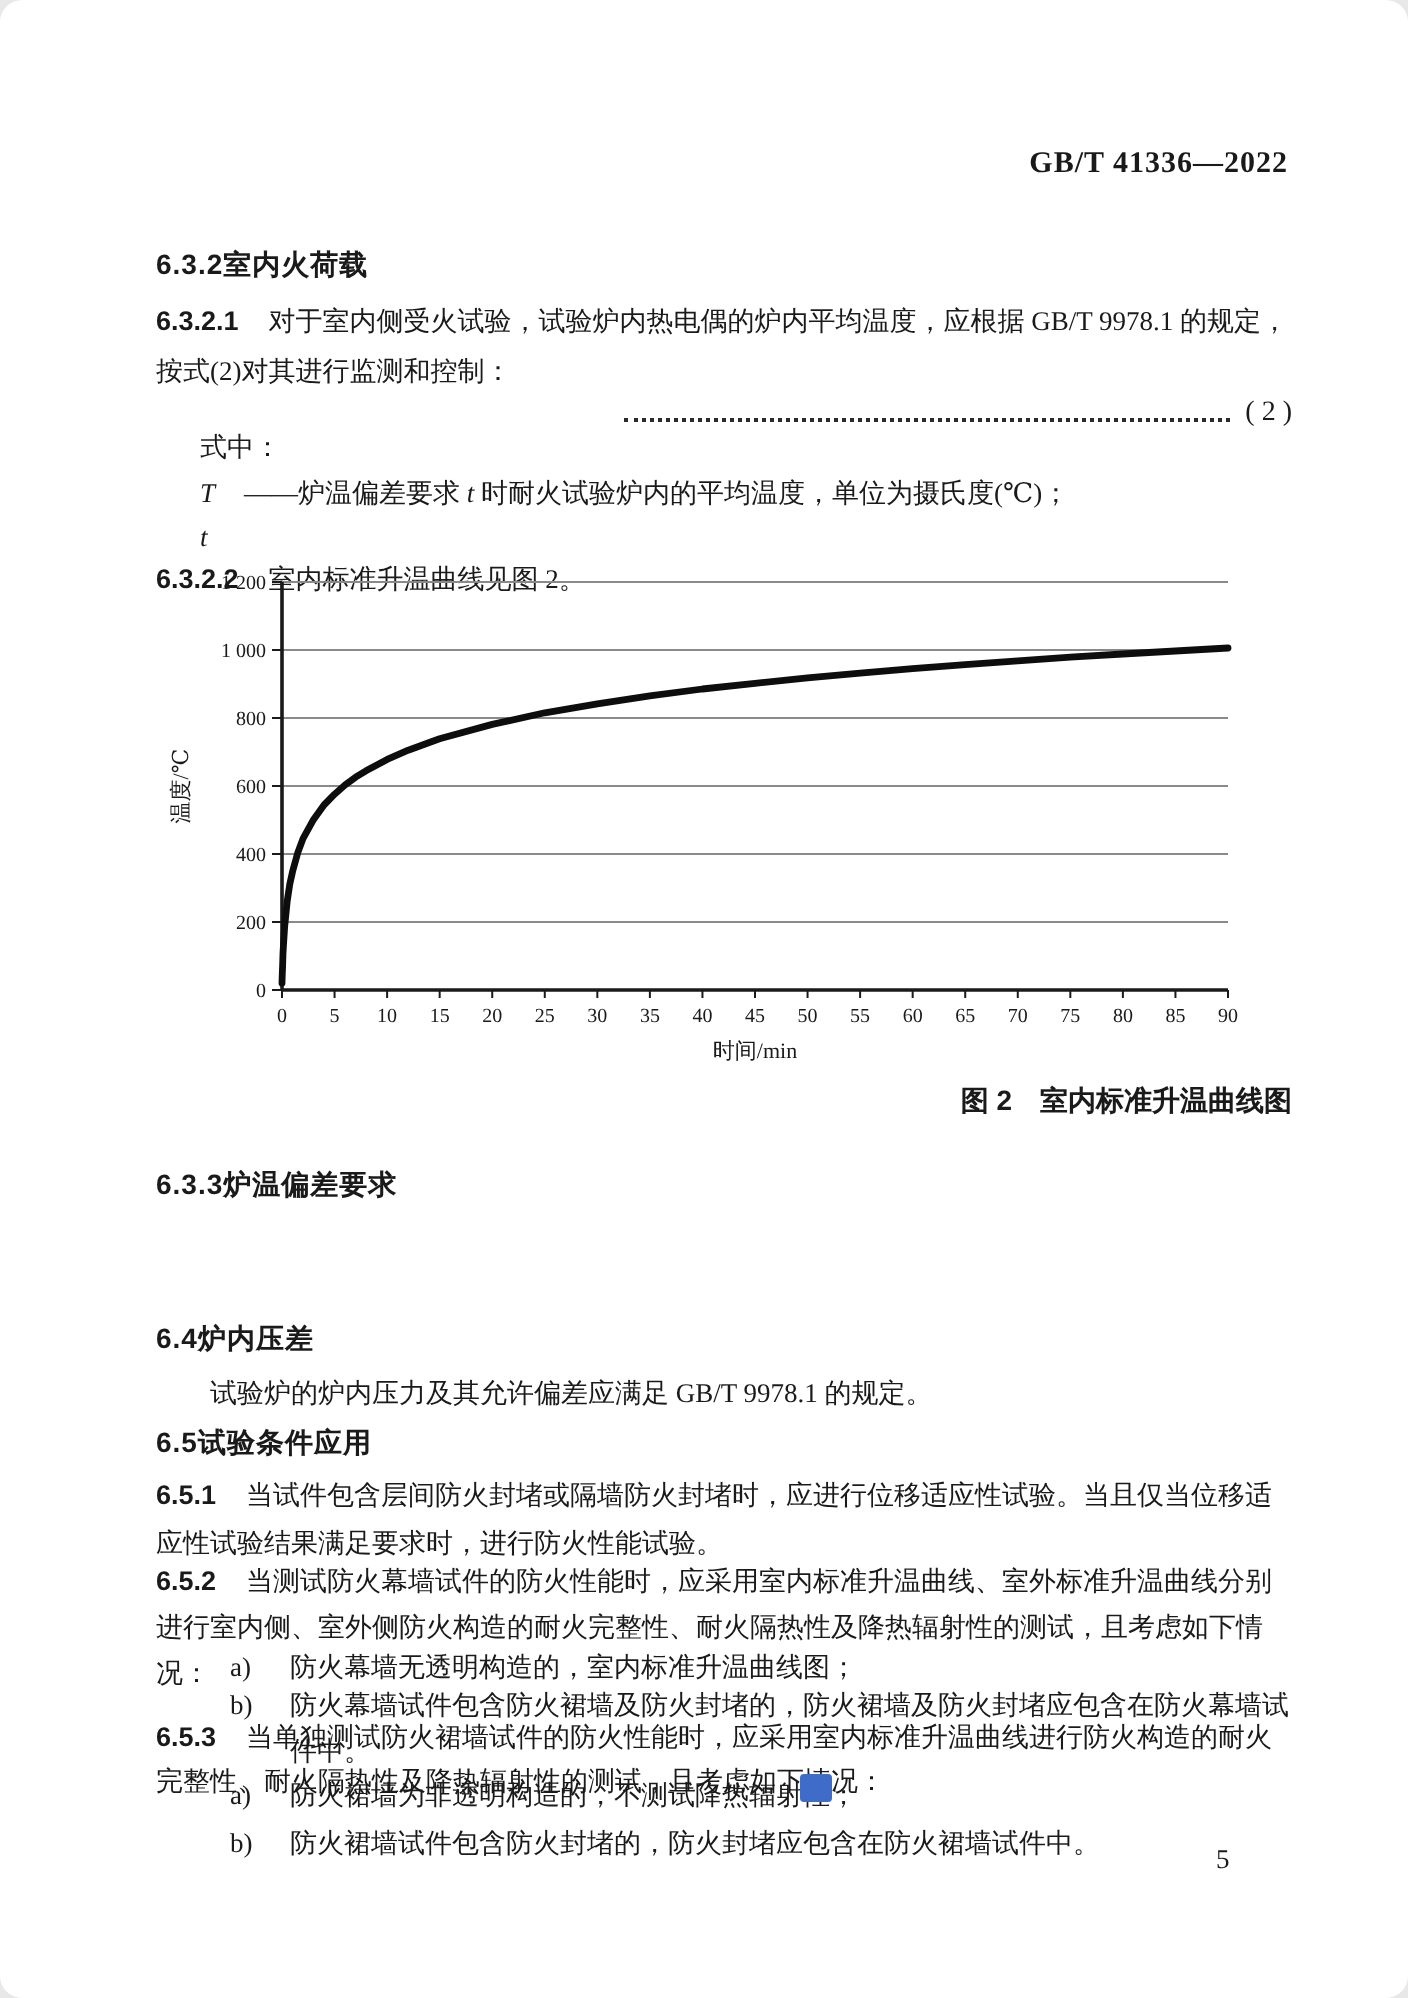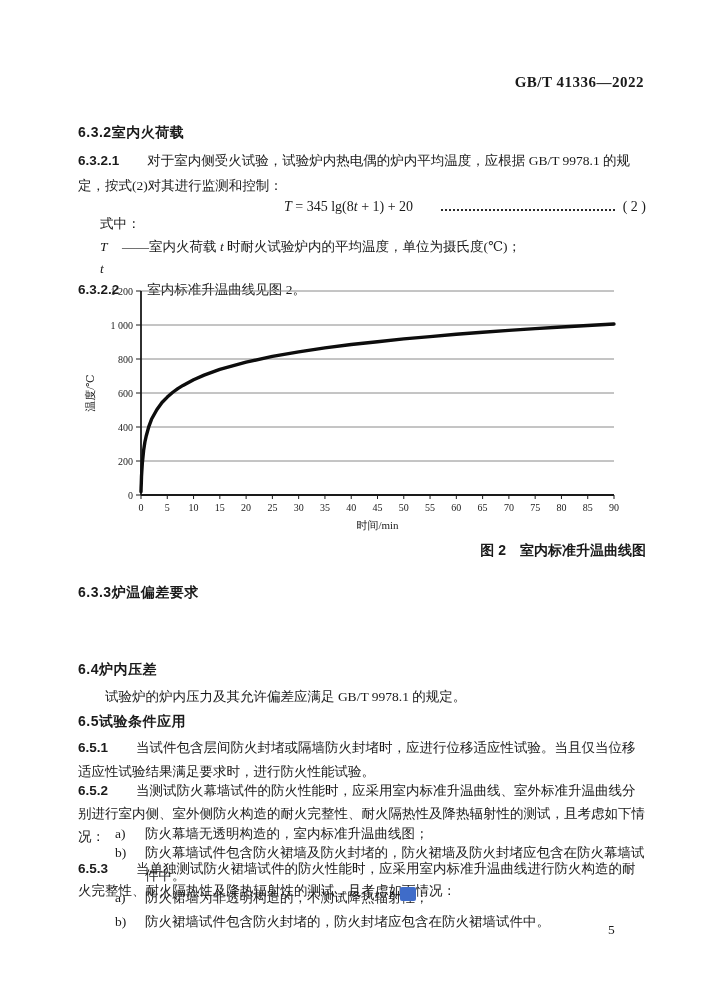--- a/index.html
+++ b/index.html
@@ -2,35 +2,36 @@
 <html><head>
 <meta charset="utf-8">
 <style>
   * { margin:0; padding:0; box-sizing:border-box; }
   html,body { background:#e8e8e8; }
   .page {
     position:relative; width:704px; height:999px; margin:0 auto;
     background:#ffffff; color:#1a1a1a; overflow:hidden;
     font-family:"Liberation Serif","DejaVu Serif",serif;
     font-size:13.5px;
+    border-radius:11px;
   }
   .hdr {
     position:absolute; top:74px; right:60px;
     font-family:"Liberation Serif","DejaVu Serif",serif;
     font-weight:bold; font-size:15px; letter-spacing:0.5px;
   }
   .blk { position:absolute; left:78px; width:568px; line-height:25px; }
   .heading {
     font-family:"Liberation Sans","DejaVu Sans",sans-serif;
     font-weight:bold; font-size:14px; letter-spacing:0.5px;
   }
   .heading .num { }
   .clause-num {
     font-family:"Liberation Sans","DejaVu Sans",sans-serif;
-    font-weight:bold; font-size:13.5px; margin-right:28px;
+    font-weight:bold; font-size:13.5px; margin-right:15px;
   }
   .indent1 { padding-left:22px; }
   .p-indent { text-indent:2em; }
   .formula-row { display:flex; align-items:center; height:24px; }
   .f-spacer { width:206px; }
   .f-expr { font-size:14px; white-space:nowrap; }
   .f-expr i { font-family:"Liberation Serif","DejaVu Serif",serif; }
   .f-leader { flex:1; height:10px; margin:0 8px 0 28px;
     border-bottom:2.5px dotted #2b2b2b; }
   .f-num { font-size:14px; white-space:nowrap; }
@@ -59,30 +60,29 @@
   <div class="blk heading" style="top:120px">
     <span class="num">6.3.2</span><span>室内火荷载</span>
   </div>
 
   <div class="blk" style="top:148px">
     <span class="clause-num">6.3.2.1</span><span>对于室内侧受火试验，试验炉内热电偶的炉内平均温度，应根据 GB/T 9978.1 的规定，按式(2)对其进行监测和控制：</span>
   </div>
 
   <div class="blk formula-row" style="top:194px">
     <span class="f-spacer"></span>
-    <span class="f-expr"><i>T</i><span> = 345 lg(8</span><i>t</i><span> + 1) + 20</span></span>
     <span class="f-leader"></span>
     <span class="f-num">( 2 )</span>
   </div>
 
   <div class="blk indent1" style="top:213px; line-height:22px">式中：</div>
 
   <div class="blk indent1 def-row" style="top:235px">
     <span class="def-sym">T</span>
-    <span><span>——室内火荷载 </span><i>t</i><span> 时耐火试验炉内的平均温度，单位为摄氏度(℃)；</span></span>
+    <span><span>——炉温偏差要求 </span><i>t</i><span> 时耐火试验炉内的平均温度，单位为摄氏度(℃)；</span></span>
   </div>
 
   <div class="blk indent1 def-row" style="top:257px">
     <span class="def-sym">t</span>
   </div>
 
   <div class="blk" style="top:278px; line-height:23px">
     <span class="clause-num">6.3.2.2</span><span>室内标准升温曲线见图 2。</span>
   </div>
 

